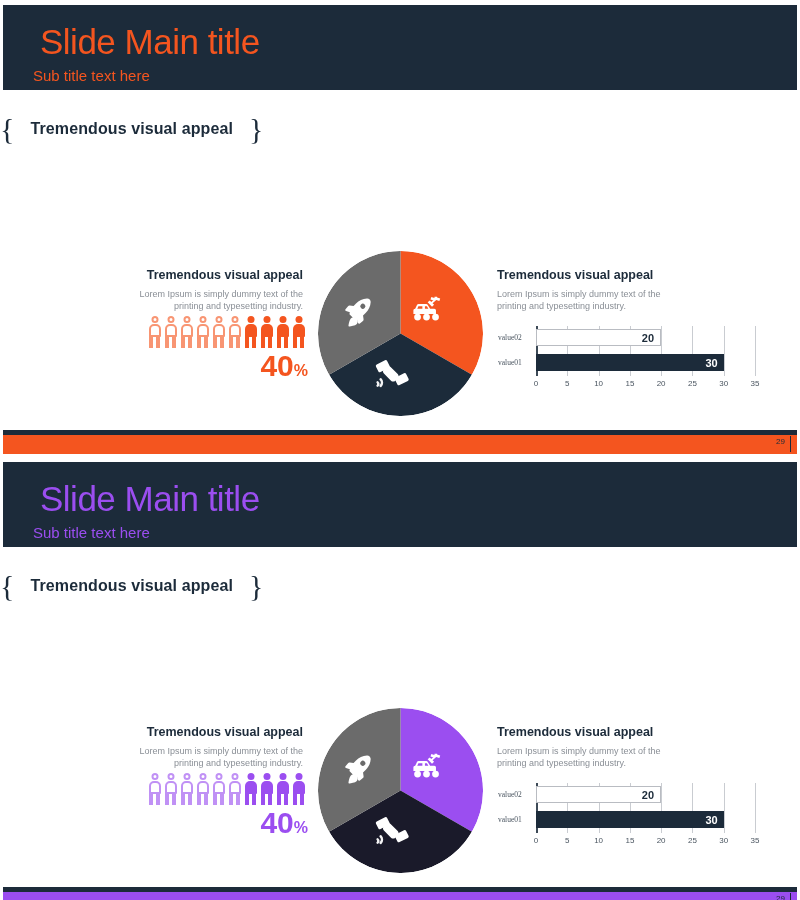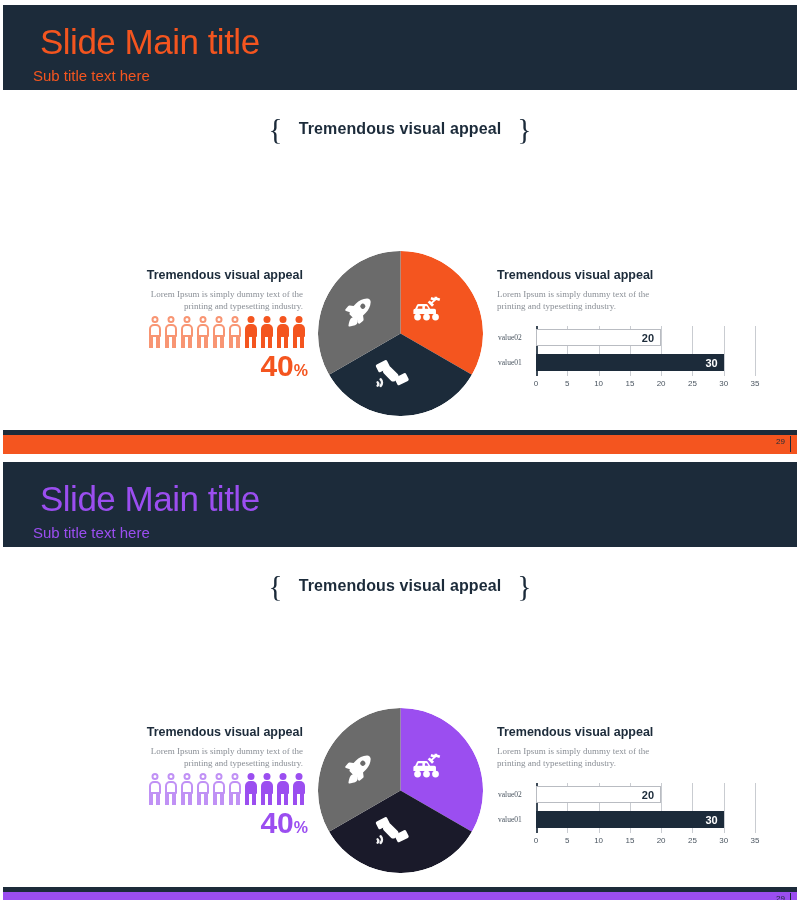--- a/index.html
+++ b/index.html
@@ -11,33 +11,33 @@
 
   
   .hdr{position:relative;margin:5px 3px 0 3px;height:85px;background:#1c2b3a;overflow:hidden;}
   .hdr-inner{padding:10px 0 0 30px;}
   .hdr-title{font-size:35px;font-weight:normal;line-height:1.12;letter-spacing:-0.5px;margin:7px;}
   .hdr-sub{font-size:15px;line-height:1.1;margin-top:4px;}
 
   
   .body{position:relative;background:#ffffff;height:340px;}
 
-  .section-title{position:absolute;left:0;right:0;top:22px;text-align:center;
+  .section-title{position:absolute;left:0;right:0;top:22px;text-align:left;
       font-size:16px;font-weight:bold;color:#1c2b3a;letter-spacing:0.1px;}
   .brace{font-size:30px;font-weight:300;color:#1c2b3a;vertical-align:-5px;font-family:"Liberation Serif",serif;}
   .brace.l{margin-right:16px;}
   .brace.r{margin-left:16px;}
 
   
   .tblock{position:absolute;width:175px;}
   .tblock.left{left:128px;top:178px;text-align:right;}
   .tblock.right{left:497px;top:178px;text-align:left;}
   .tblock.bottom{left:312px;top:347px;width:180px;text-align:center;}
   .tb-h{font-size:12.5px;font-weight:bold;color:#1c2b3a;line-height:1.2;margin:0;}
-  .tb-p{font-size:9px;color:#8a8f96;line-height:1.35;margin:5px 0 0 0;font-family:Liberation Serif, serif;}
+  .tb-p{font-size:9px;color:#8a8f96;line-height:1.35;margin:5px 0 0 0;}
 
   
   .people{position:absolute;left:146px;top:226px;width:160px;display:flex;justify-content:flex-end;gap:1px;}
   .person{width:15px;height:32px;position:relative;}
   .person .head{position:absolute;left:50%;top:0;transform:translateX(-50%);
       width:7px;height:7px;border-radius:50%;box-sizing:border-box;}
   .person .torso{position:absolute;left:50%;top:8px;transform:translateX(-50%);
       width:12px;height:13px;border-radius:5px 5px 1px 1px;box-sizing:border-box;}
   .person .legL,.person .legR{position:absolute;top:20px;width:4px;height:12px;box-sizing:border-box;}
   .person .legL{left:2px;}

